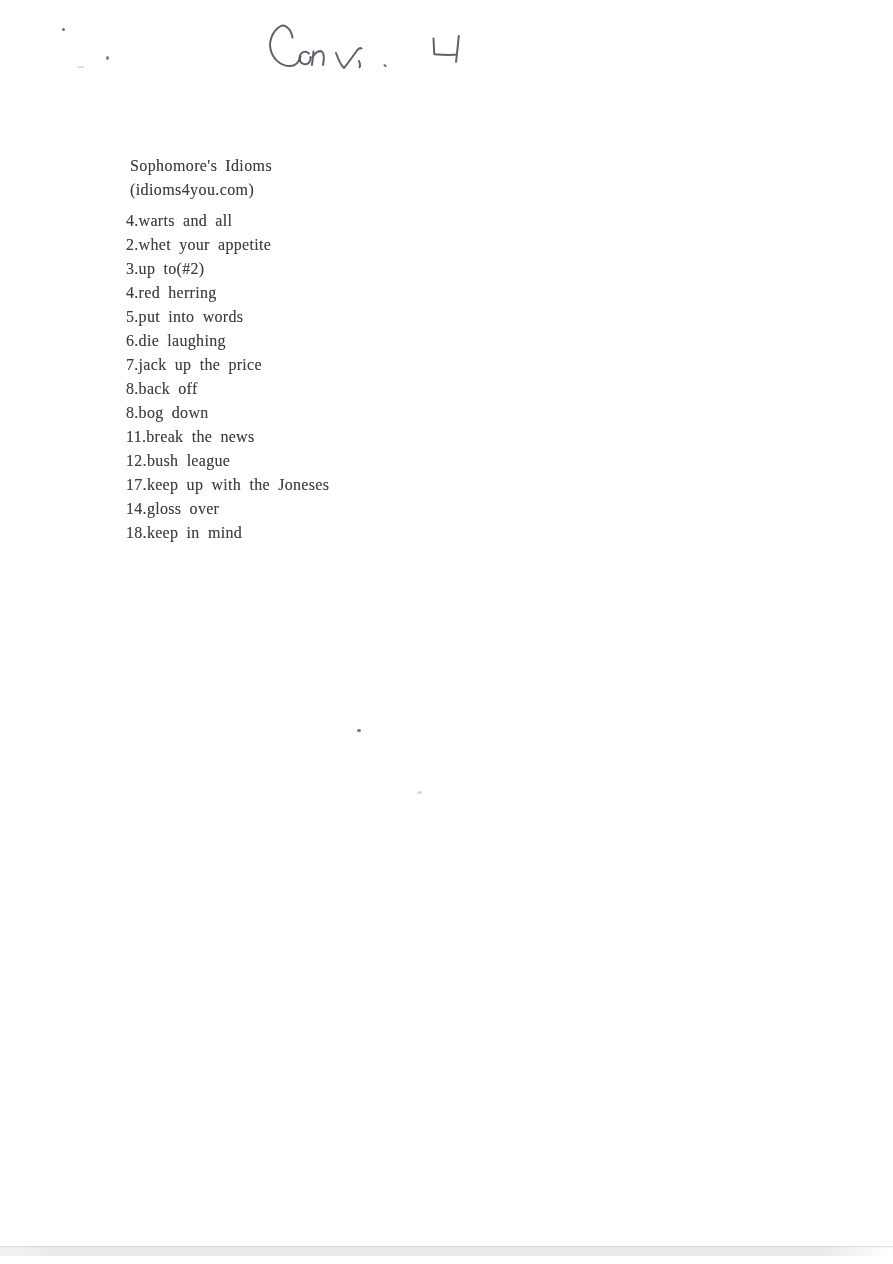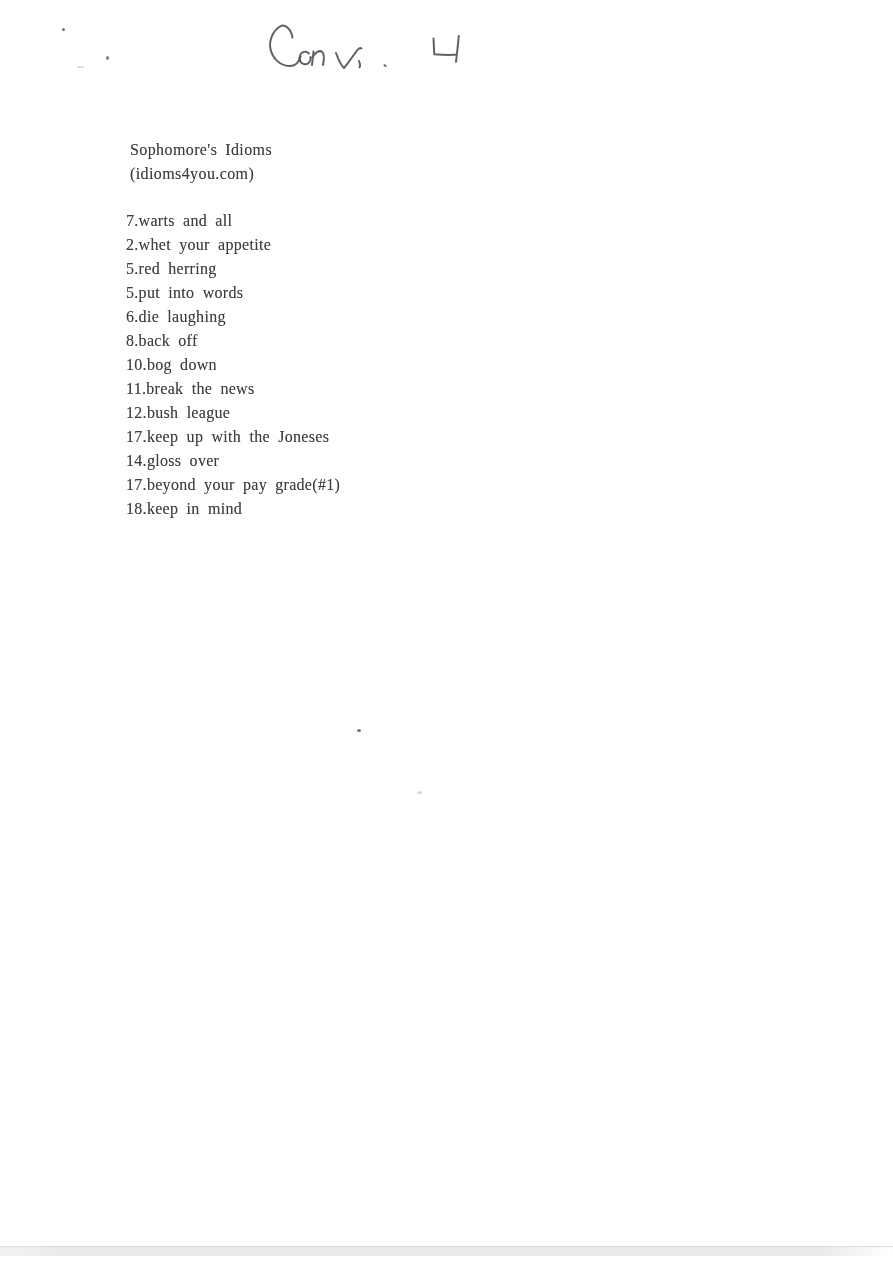--- a/index.html
+++ b/index.html
@@ -32,21 +32,21 @@
     stroke-width: 2;
     stroke-linecap: round;
     stroke-linejoin: round;
     opacity: 0.88;
   }
 
   
   .doc-header {
     position: absolute;
     left: 130px;
-    top: 138px;
+    top: 154px;
     font-size: 16px;
     line-height: 23.5px;
     letter-spacing: 0.4px;
     word-spacing: 3.5px;
     color: #3d3d3d;
     text-shadow: 0 0 0.6px rgba(70,70,70,0.45);
   }
   .idiom-list {
     position: absolute;
     left: 126px;
@@ -108,32 +108,33 @@
       <path d="M 180.5,20.5 C 180.8,26 181,32 181.3,36.2 C 188,36.8 197,37.2 204,36.6 M 205.8,18 C 205,26 204,36 203,43.8"></path>
     </svg>
   </div>
 
   <div class="doc-header">
     <div>Sophomore's Idioms</div>
     <div>(idioms4you.com)</div>
   </div>
 
   <div class="idiom-list">
-      <div class="idiom-line">7.warts and all</div>
+      <div class="idiom-line">4.warts and all</div>
       <div class="idiom-line">2.whet your appetite</div>
-      <div class="idiom-line">5.red herring</div>
+      <div class="idiom-line">3.up to(#2)</div>
+      <div class="idiom-line">4.red herring</div>
       <div class="idiom-line">5.put into words</div>
       <div class="idiom-line">6.die laughing</div>
+      <div class="idiom-line">7.jack up the price</div>
       <div class="idiom-line">8.back off</div>
-      <div class="idiom-line">10.bog down</div>
+      <div class="idiom-line">8.bog down</div>
       <div class="idiom-line">11.break the news</div>
       <div class="idiom-line">12.bush league</div>
       <div class="idiom-line">17.keep up with the Joneses</div>
       <div class="idiom-line">14.gloss over</div>
-      <div class="idiom-line">17.beyond your pay grade(#1)</div>
       <div class="idiom-line">18.keep in mind</div>
     </div>
 
   <div class="speck speck-1"></div>
   <div class="speck speck-2"></div>
   <div class="speck speck-3"></div>
   <div class="speck speck-4"></div>
   <div class="speck speck-5"></div>
   <div class="scan-band"></div>
 

